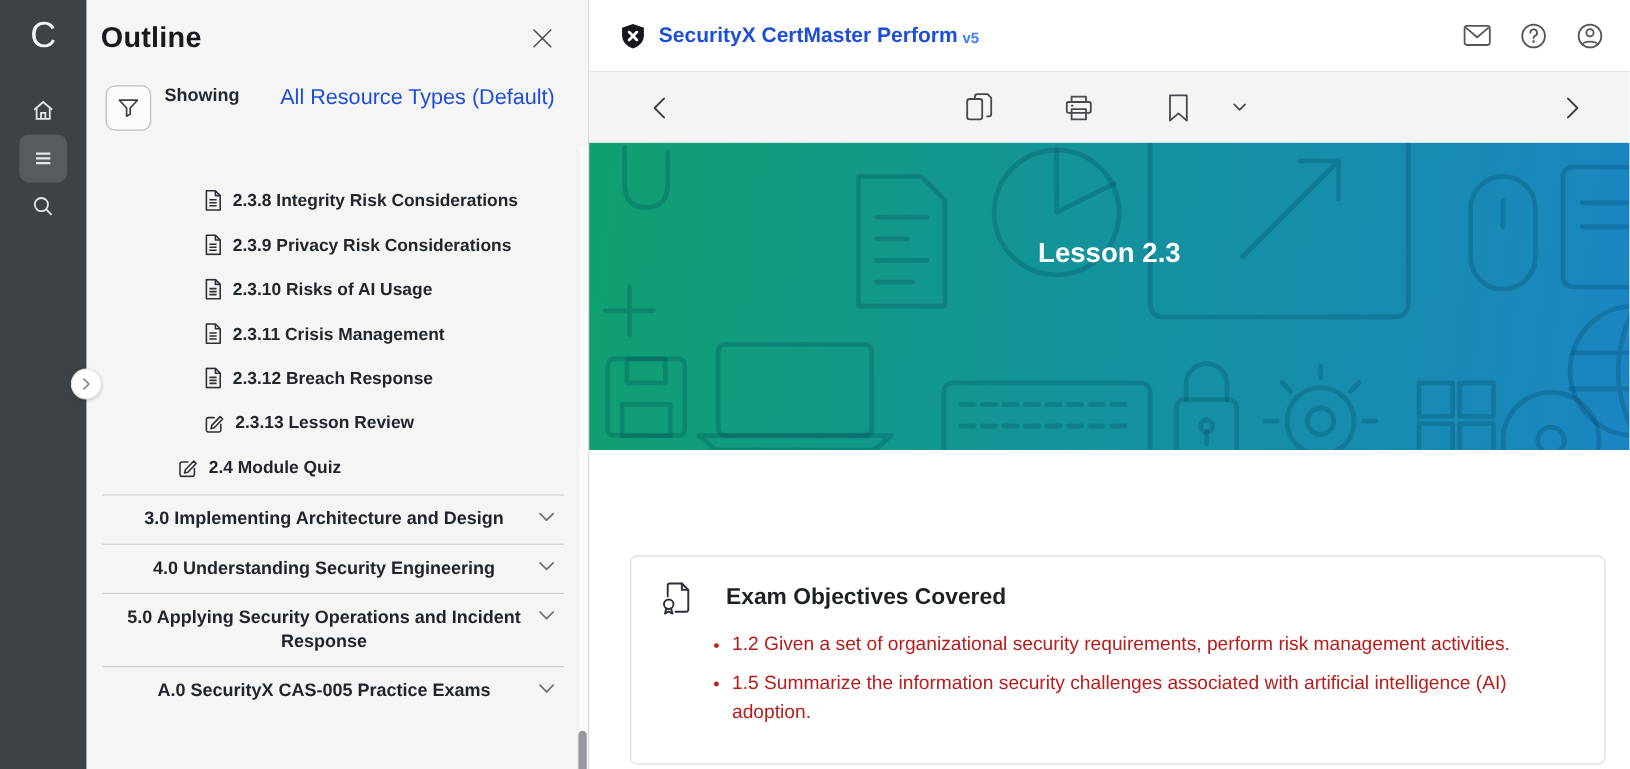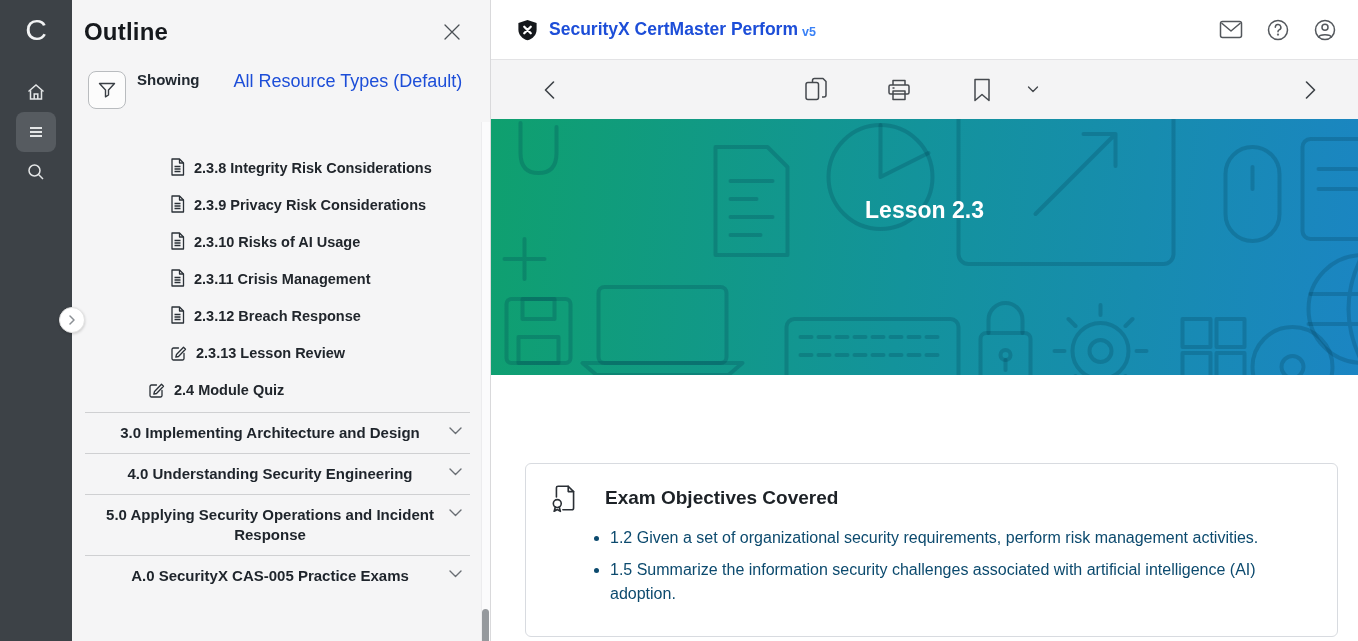--- a/index.html
+++ b/index.html
@@ -76,21 +76,21 @@
   .hero-eyebrow { font-size:23px; font-weight:700; }
   .hero-title { font-size:37px; font-weight:700; margin-top:23px; letter-spacing:.2px; }
 
   .content { padding:0 20px 0 34px; }
   .obj-card { margin-top:88px; border:1px solid #d8dbe0; border-radius:6px; background:#fff;
     padding:19px 24px 22px 24px; }
   .obj-head { display:flex; align-items:center; gap:25px; }
   .obj-head svg { stroke:#2b3036; flex:0 0 auto; }
   .obj-title { font-size:19px; font-weight:700; color:#1c2126; }
   .obj-list { margin:13px 0 0 0; padding-left:60px; }
-  .obj-list li { font-size:16px; color:#0c4a6e; line-height:24px; margin-bottom:8px; }
+  .obj-list li { font-size:16px; color:#b91c1c; line-height:24px; margin-bottom:8px; }
 </style>
 </head>
 <body>
 
 <div class="stage">
 
   <div class="rail">
     <div class="rail-logo">C</div>
     <div class="rail-btns">
       <div class="rail-btn">

